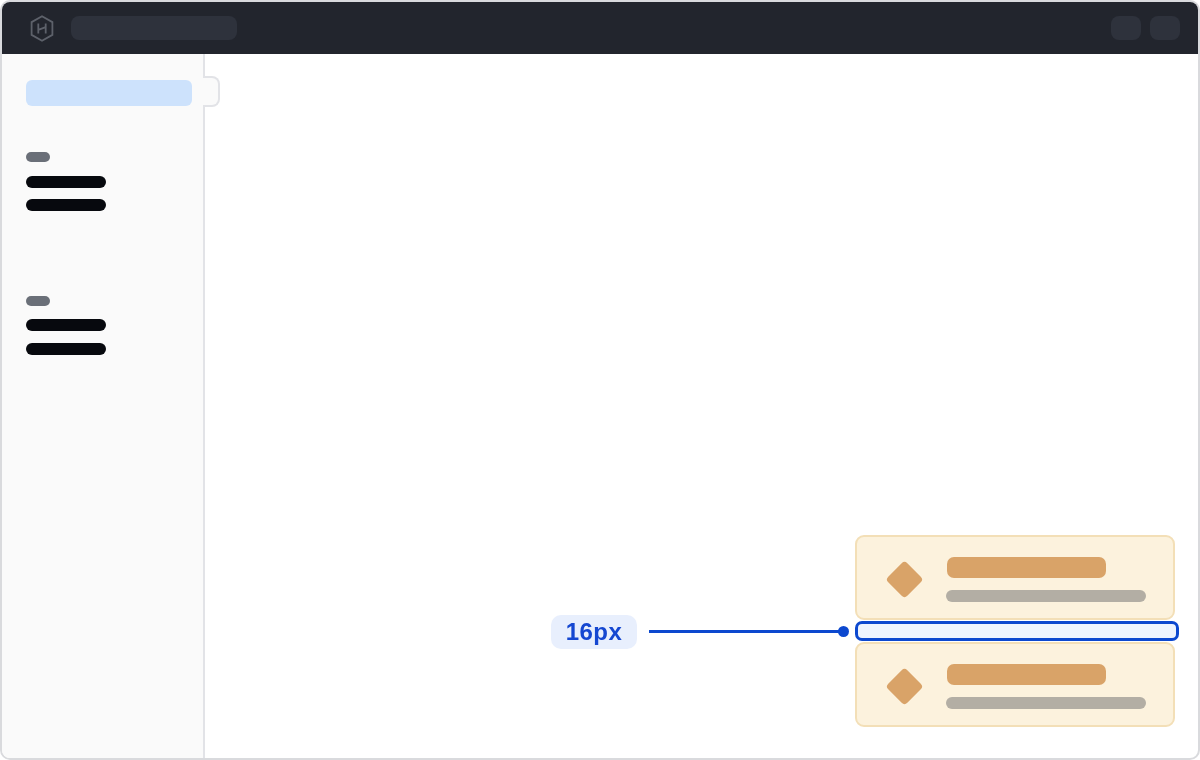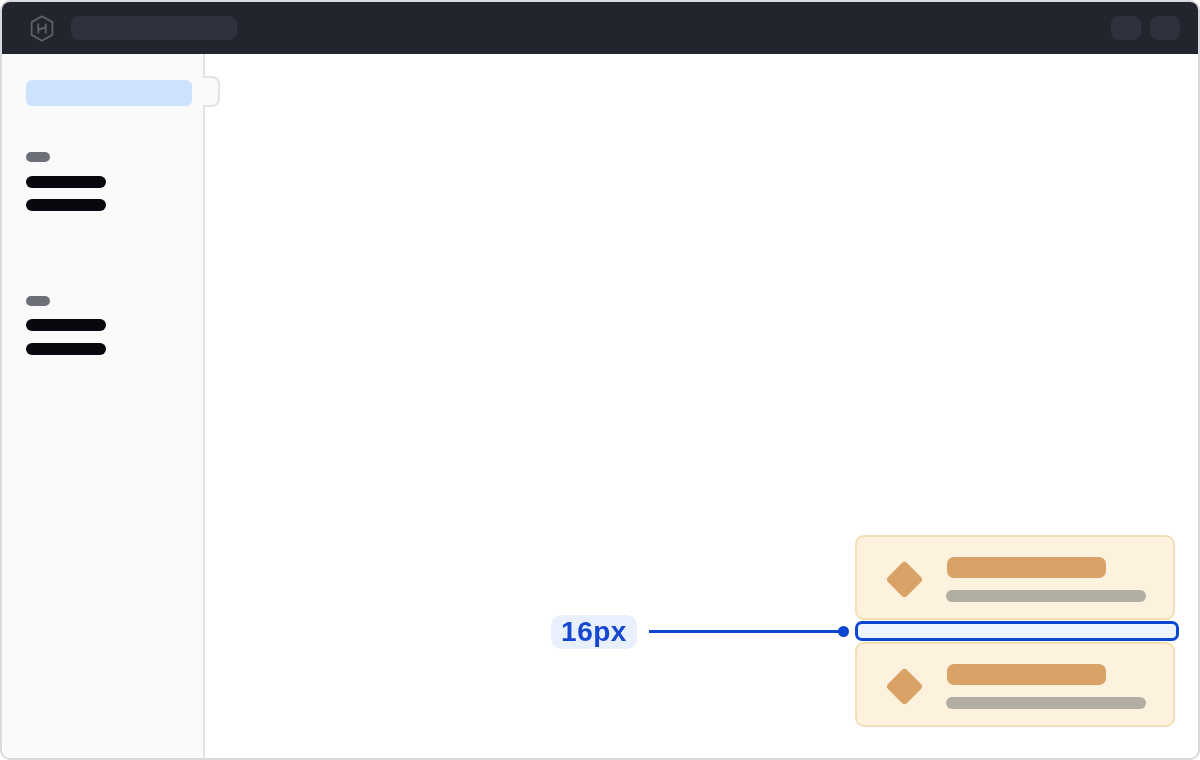--- a/index.html
+++ b/index.html
@@ -28,21 +28,21 @@
   .card.c1{top:533px;} .card.c2{top:640px;}
   .card .diamond{position:absolute;left:34px;top:29px;width:27px;height:27px;border-radius:4px;background:#d9a368;transform:rotate(45deg);}
   .card .title-bar{position:absolute;left:90px;top:20px;width:159px;height:21px;border-radius:7px;background:#d9a368;}
   .card .sub-bar{position:absolute;left:89px;top:53px;width:200px;height:12px;border-radius:6px;background:#b3aea4;}
 
   
   .measure-box{position:absolute;left:853px;top:619px;width:324px;height:20px;border:3px solid #0c48cf;border-radius:7px;background:#eef4fe;box-sizing:border-box;}
   .measure-line{position:absolute;left:647px;top:628px;width:190px;height:3px;background:#0c48cf;}
   .measure-dot{position:absolute;left:836px;top:624px;width:11px;height:11px;border-radius:50%;background:#0c48cf;}
   .measure-label{position:absolute;left:549px;top:613px;width:86px;height:34px;border-radius:10px;background:#e8effd;
-    color:#1547d1;font-size:28px;font-weight:600;display:flex;align-items:center;justify-content:center;letter-spacing:0.5px;}
+    color:#1547d1;font-size:24px;font-weight:600;display:flex;align-items:center;justify-content:center;letter-spacing:0.5px;}
 </style>
 </head>
 <body>
 
 <div class="stage">
   <div class="window">
 
     <div class="topbar">
       <svg class="logo" viewBox="0 0 24 27" fill="none">
         <polygon points="12,1.2 22.4,7.1 22.4,19.9 12,25.8 1.6,19.9 1.6,7.1" stroke="#5d616a" stroke-width="1.8" fill="none"></polygon>

